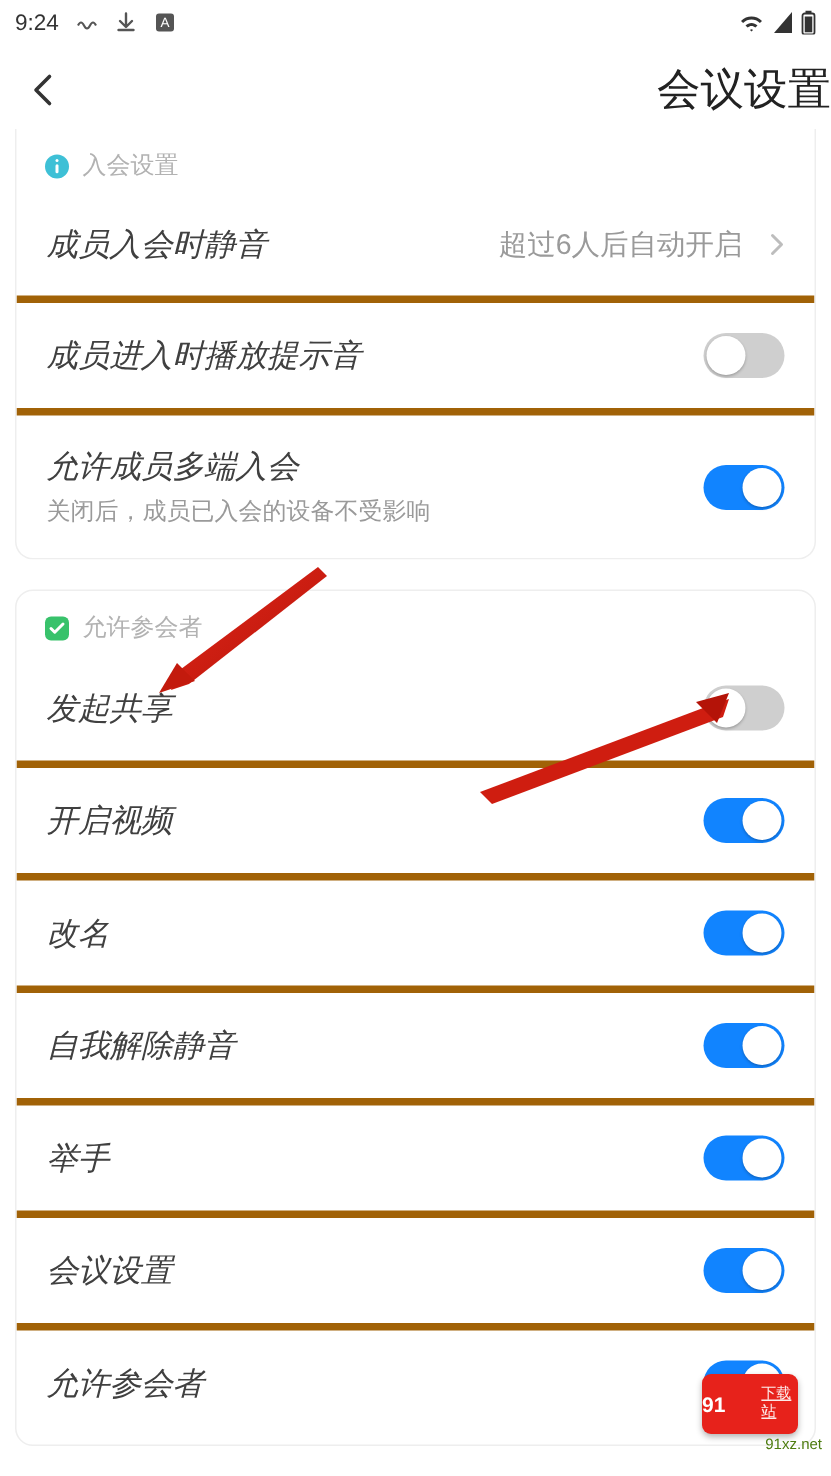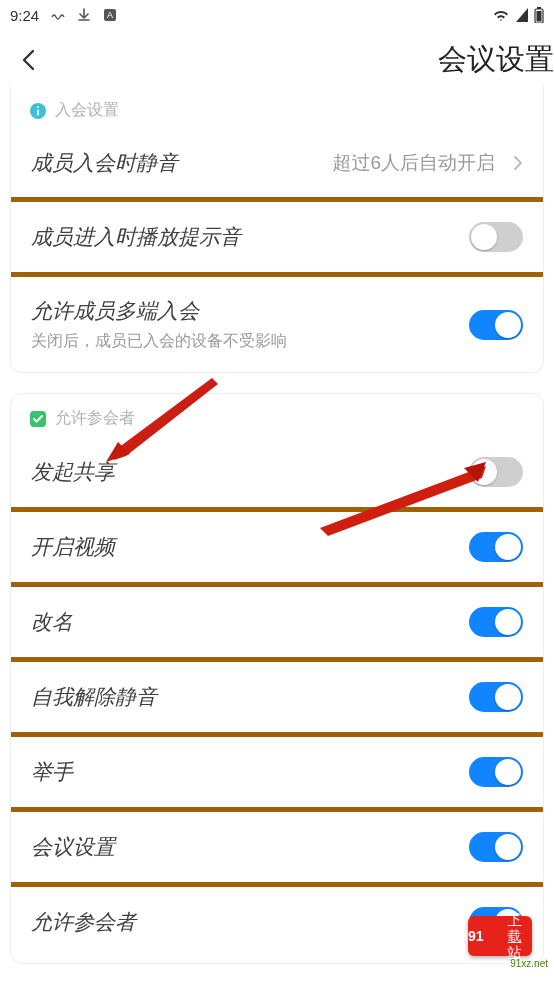--- a/index.html
+++ b/index.html
@@ -35,21 +35,21 @@
   .toggle.on { background: #1184ff; }
   .toggle.on .knob { right: 2px; }
 
   .outer-row { display: flex; align-items: center; justify-content: space-between; padding: 20px 30px 4px 30px; }
   .outer-row .label { font-size: 21px; color: #222; }
   .outer-row .value-col { display: flex; align-items: center; gap: 4px; color: #9a9a9a; font-size: 19px; }
 
   .watermark { position: absolute; right: 6px; bottom: 18px; width: 80px; height: 50px; }
   .wm-badge { width: 64px; height: 40px; background: #e7221b; border-radius: 6px; display:flex; flex-direction:row; align-items:center; justify-content:center; box-shadow: 0 2px 4px rgba(0,0,0,.3); gap: 24px;}
   .wm-badge .t1{ color:#fff; font-size:14px; font-weight:700; line-height:1;}
-  .wm-badge .t2{ color:#fff; font-size:14px; line-height:1.2; opacity:.9;text-decoration:underline;}
+  .wm-badge .t2{ color:#fff; font-size:10px; line-height:1.2; opacity:.9;text-decoration:underline;}
   .wm-text { color:#4d7c0f; font-size:10px; text-align:right; margin-top:2px; white-space: nowrap;}
 
   .arrow-red { position: absolute; pointer-events: none; }
 
   svg { display: block; }
 </style>
 </head>
 <body>
 
 <div class="status-bar">

